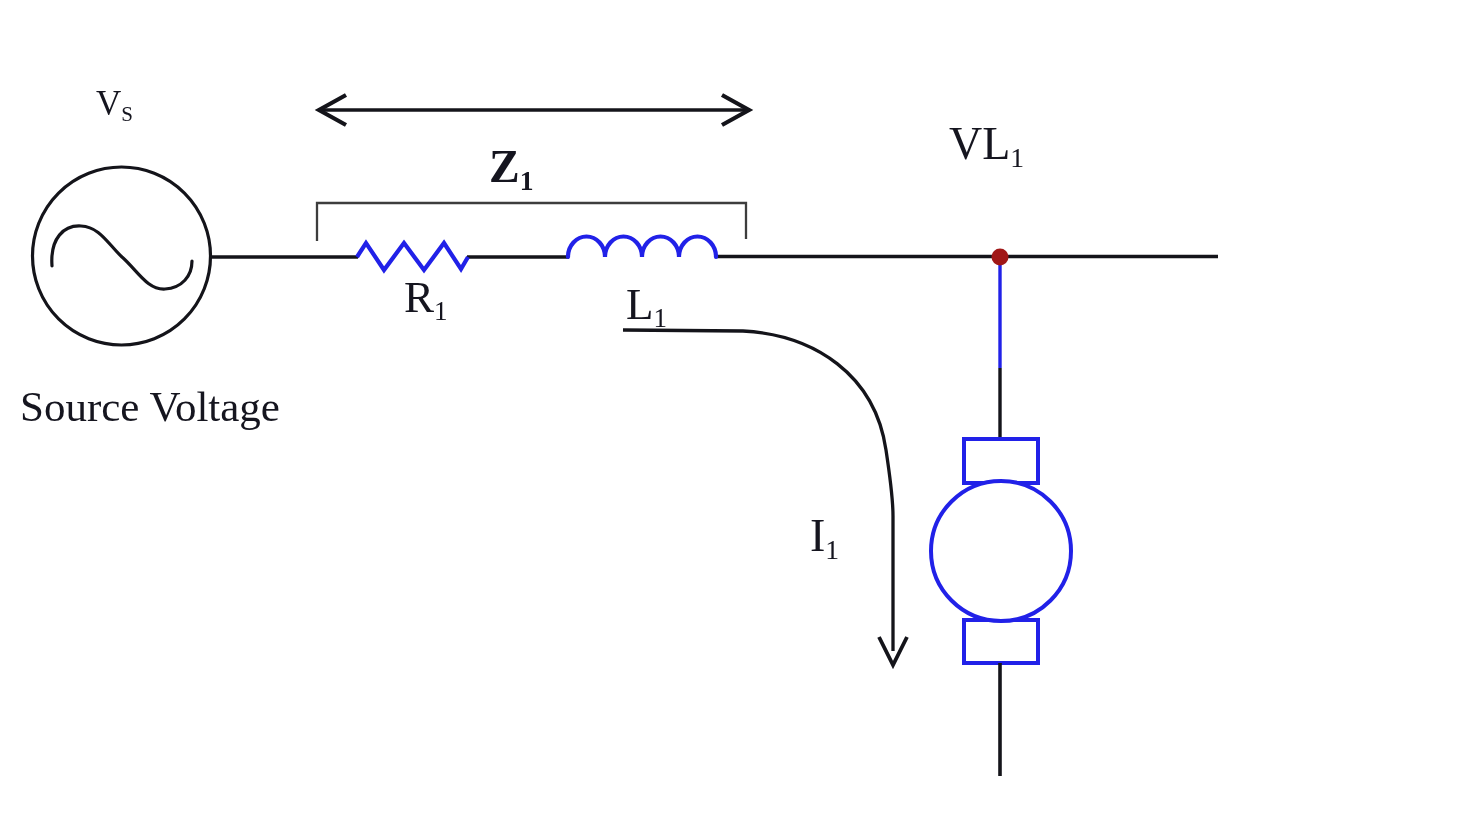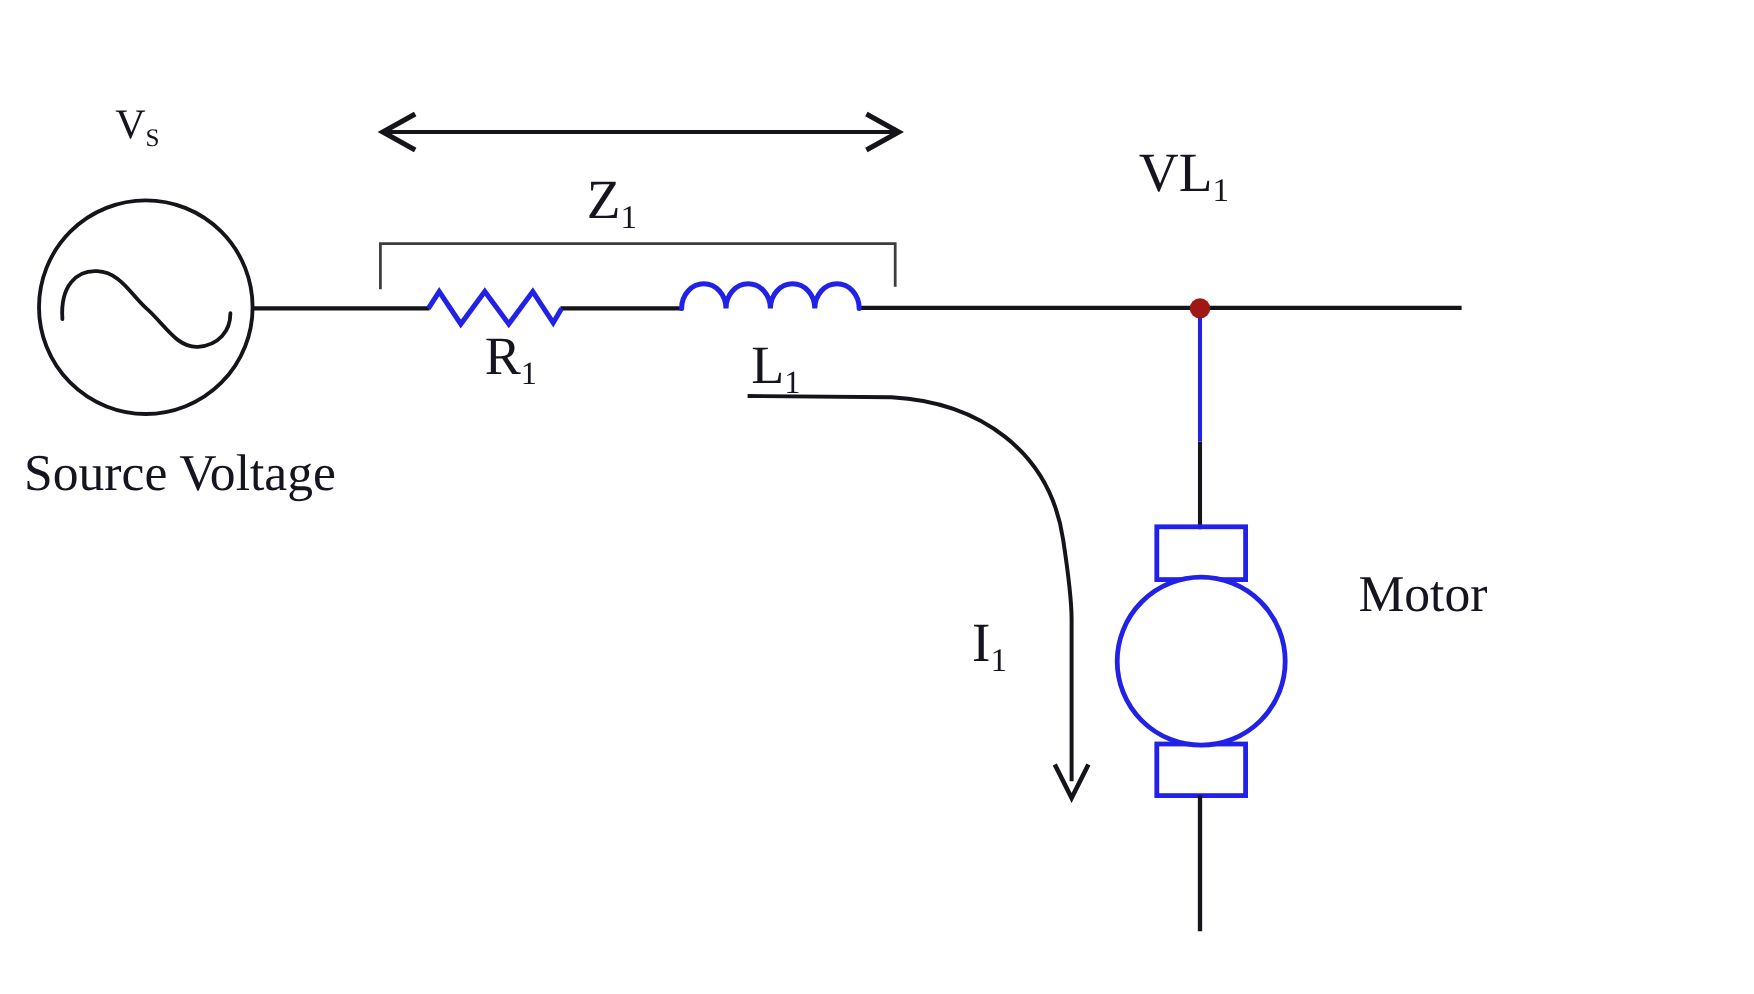--- a/index.html
+++ b/index.html
@@ -25,23 +25,23 @@
     white-space:pre;
     line-height:1.05;
     color:var(--text);
   }
   .sub{
     font-size:0.60em;
     vertical-align:-0.30em;
     letter-spacing:0;
   }
   .lbl-vs{left:96px;top:86px;font-size:35px;}
-  .lbl-source-caption{left:20px;top:372px;font-size:43px;}
+  .lbl-source-caption{left:20px;top:384px;font-size:43px;}
   .lbl-v1-eq{left:415px;top:36px;font-size:47px;}
-  .lbl-z1{left:489px;top:143px;font-size:46px;font-weight:normal;}
+  .lbl-z1{left:489px;top:143px;font-size:46px;font-weight:bold;}
   .lbl-r1{left:404px;top:274px;font-size:45px;}
   .lbl-l1{left:626px;top:270px;font-size:45px;margin-top:11px;}
   .lbl-vl1{left:949px;top:120px;font-size:46px;}
   .lbl-vl1-eq{left:880px;top:181px;font-size:46px;}
   .lbl-i1{left:810px;top:512px;font-size:46px;font-weight:normal;}
   .lbl-load{left:1106px;top:468px;font-size:43px;line-height:56px;white-space:normal;}
   .lbl-load .line2{display:block;margin-left:26px;}
 </style>
 </head>
 <body>
@@ -92,15 +92,15 @@
 
   <div class="lbl lbl-r1"><span>R</span><span class="sub">1</span></div>
 
   <div class="lbl lbl-l1"><span>L</span><span class="sub">1</span></div>
 
   <div class="lbl lbl-vl1"><span>VL</span><span class="sub">1</span></div>
 
 
   <div class="lbl lbl-i1"><span>I</span><span class="sub">1</span></div>
 
-  <div class="lbl lbl-load"><span class="line2">Motor</span></div>
+  <div class="lbl lbl-load"></div>
 
 </div>
 
 </body></html>

